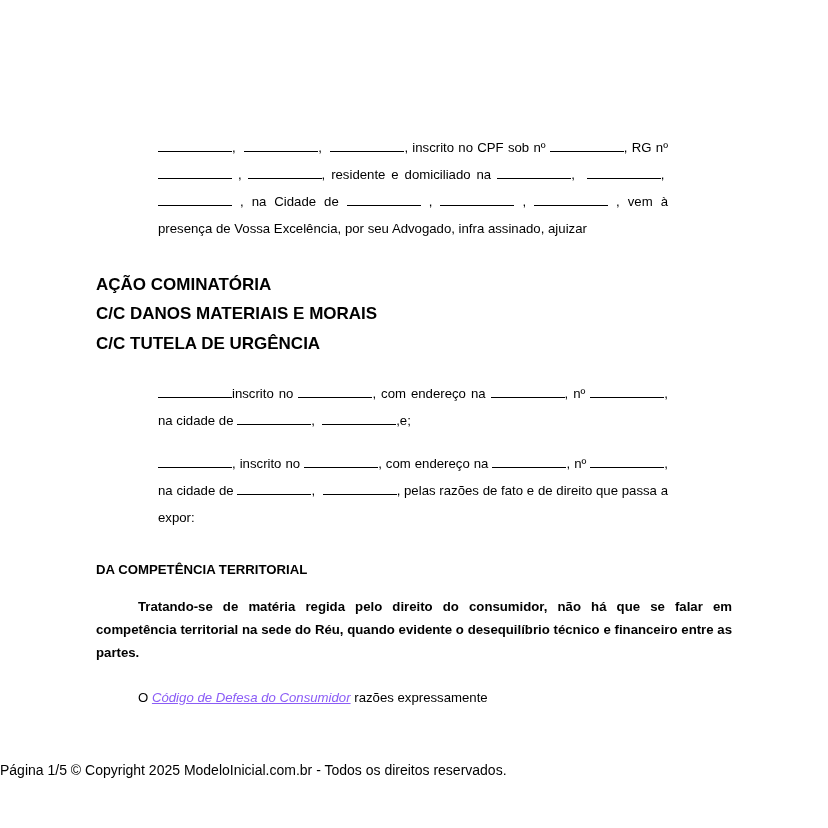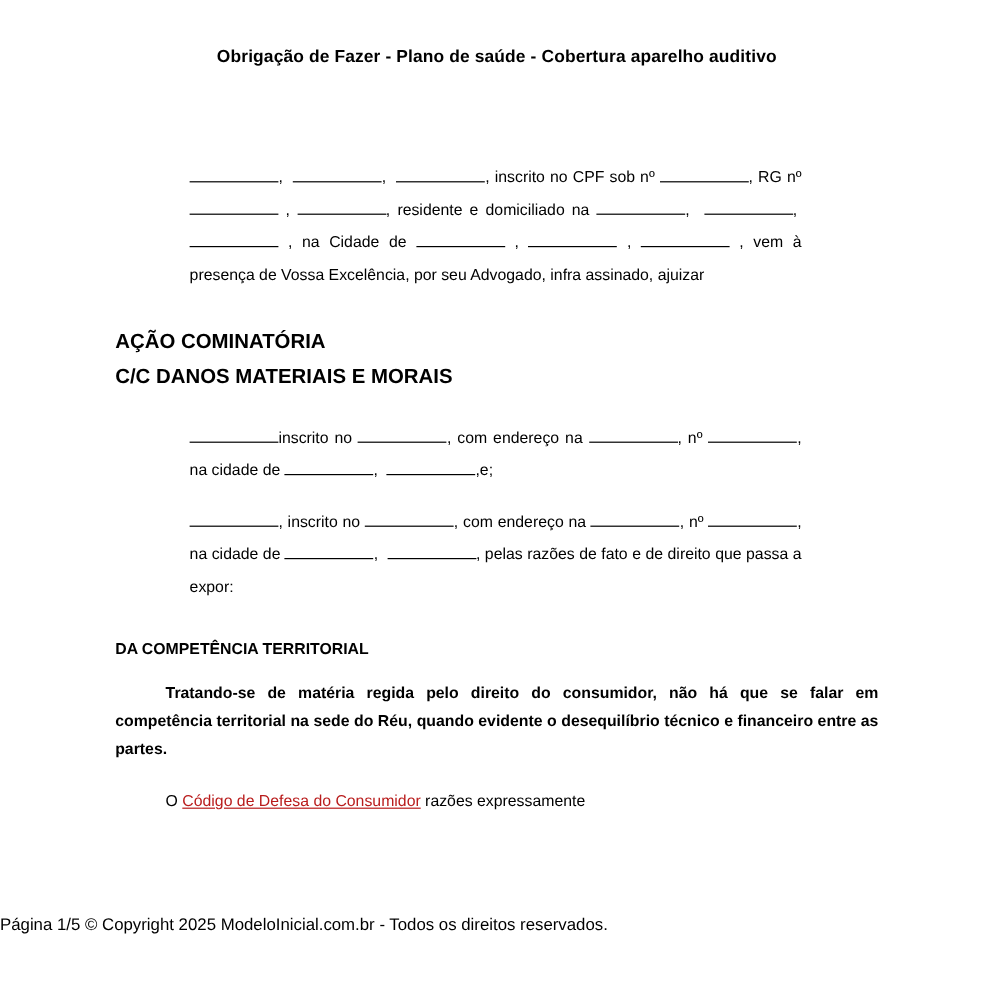--- a/index.html
+++ b/index.html
@@ -87,38 +87,38 @@
     text-indent: 42px;
     font-weight: bold;
   }
   p.link-par {
     font-size: 13.2px;
     line-height: 1.72;
     margin: 0;
     text-indent: 42px;
   }
   a.doc-link {
-    color: #b91c1c;
+    color: #8b5cf6;
     text-decoration: underline;
+    font-style: italic;
   }
   .footer {
     position: absolute;
     left: 0;
     top: 762px;
     width: 720px;
     text-align: left;
     font-size: 14px;
   }
 </style>
 </head>
 <body>
 
 <div class="page">
 
-  <div class="doc-title">Obrigação de Fazer - Plano de saúde - Cobertura aparelho auditivo</div>
 
   <div class="content">
 
 
     <div class="spacer-22"></div>
 
     <div class="indent-block">
       <p class="just">
         <span class="blank"></span>,&nbsp;
         <span class="blank"></span>,&nbsp;
@@ -133,20 +133,21 @@
         <span class="blank"></span>&nbsp;,
         <span class="blank"></span>&nbsp;<span>, vem à presença de Vossa Excelência, por seu</span>
         <span>Advogado, infra assinado, ajuizar</span>
       </p>
     </div>
 
     <div class="spacer-28"></div>
 
     <p class="center-bold">AÇÃO COMINATÓRIA</p>
     <p class="center-bold">C/C DANOS MATERIAIS E MORAIS</p>
+    <p class="center-bold">C/C TUTELA DE URGÊNCIA</p>
 
     <div class="spacer-22"></div>
 
     <div class="indent-block">
       <p class="just">
         <span class="blank"></span><span>inscrito no</span>
         <span class="blank"></span><span>, com endereço na</span>
         <span class="blank"></span><span>, nº</span>
         <span class="blank"></span><span>, na cidade de</span>
         <span class="blank"></span>,&nbsp;

